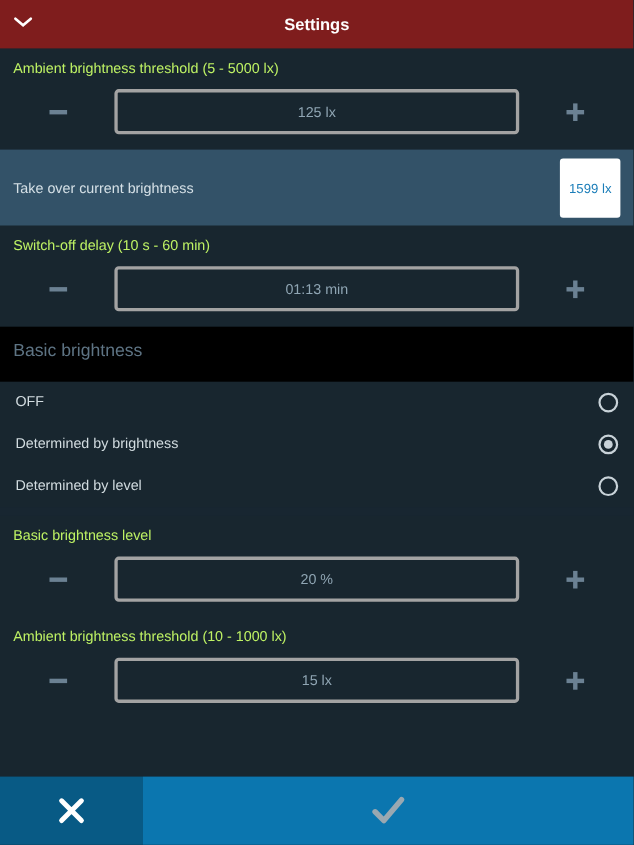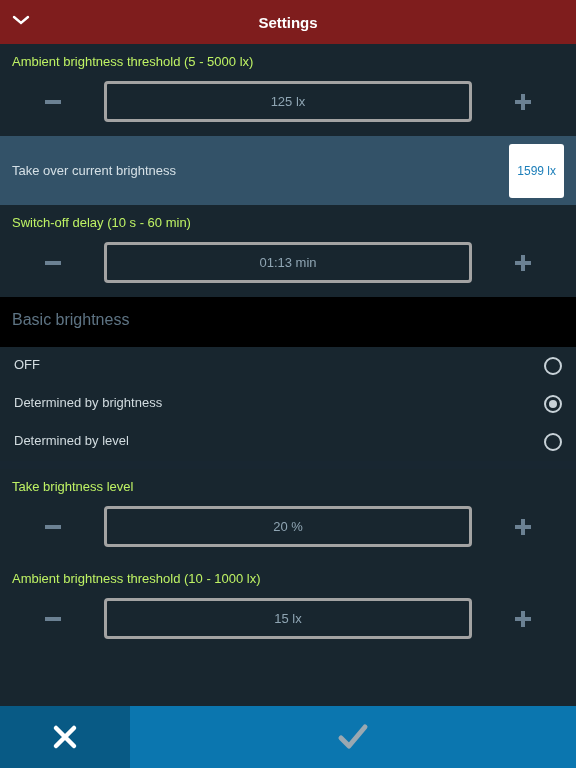--- a/index.html
+++ b/index.html
@@ -82,21 +82,21 @@
   <span>Determined by brightness</span>
   <span class="radio sel"></span>
 </div>
 <div class="radio-row">
   <span>Determined by level</span>
   <span class="radio"></span>
 </div>
 
 <div class="divshade"></div>
 
-<div class="section">Take brightness level</div>
+<div class="section">Basic brightness level</div>
 <div class="stepper-row">
   <div class="plusminus">
       <svg width="24" height="24">
         <rect x="4" y="10" width="16" height="4" fill="#6b8193"></rect>
       </svg>
     </div>
   <div class="value-box">20 %</div>
   <div class="plusminus">
       <svg width="24" height="24">
         <rect x="4" y="10" width="16" height="4" fill="#6b8193"></rect>

